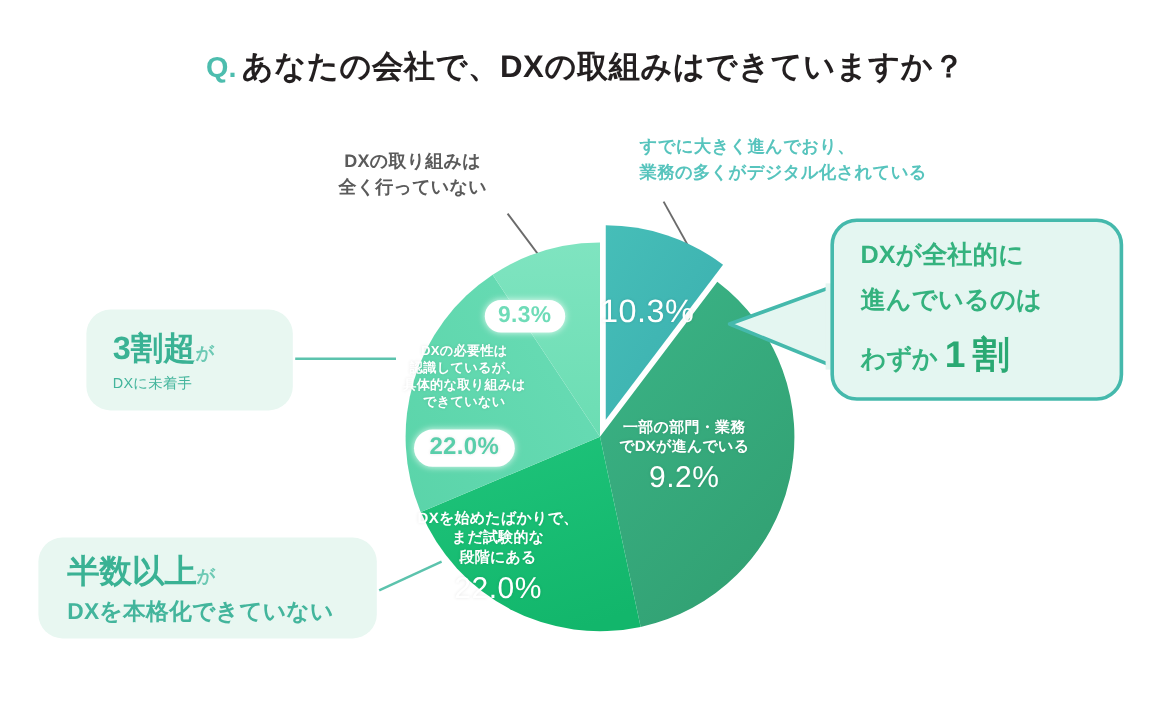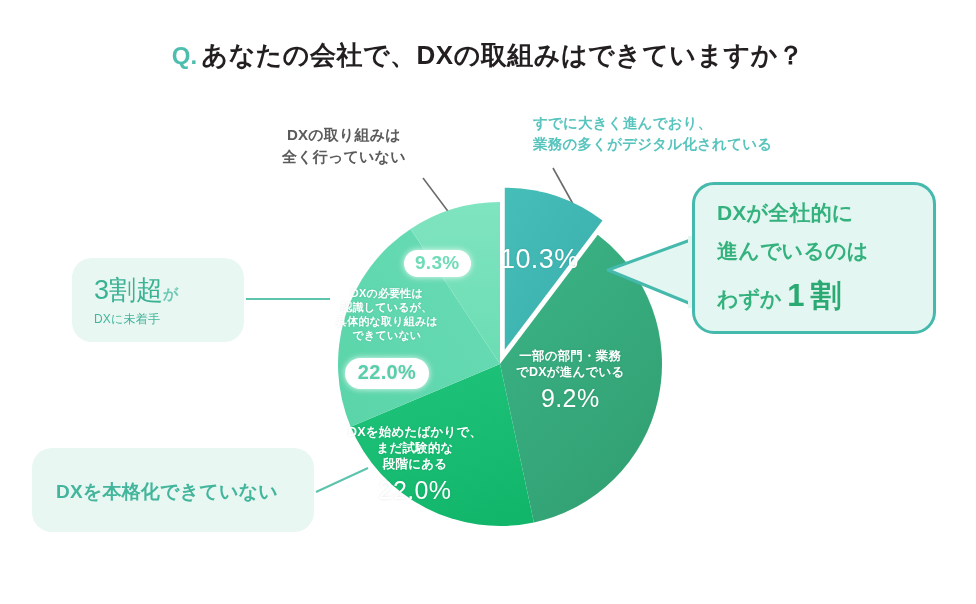--- a/index.html
+++ b/index.html
@@ -140,21 +140,21 @@
 
   
   #callout-left-1 {
     left:72px; top:258px;
     width:172px; height:84px;
     background:#e8f7f1;
     border-radius:20px;
     padding:10px 0 10px 22px;
   }
   #callout-left-1 .l1 { color:#46b79f; }
-  #callout-left-1 .strong { font-size:27px; font-weight:normal; color:#3ab294; letter-spacing:0px; }
+  #callout-left-1 .strong { font-size:27px; font-weight:bold; color:#3ab294; letter-spacing:0px; }
   #callout-left-1 .ga { font-size:15px; font-weight:bold; color:#6cc9b4; }
   #callout-left-1 .l2 { font-size:12px; font-weight:normal; color:#43b59c; margin-top:3px; letter-spacing:0.2px; }
 
   
   #callout-left-2 {
     left:32px; top:448px;
     width:282px; height:84px;
     background:#e8f7f1;
     border-radius:20px;
     padding:10px 0 10px 24px;
@@ -276,14 +276,17 @@
 </div>
 
 <div class="bubble" id="callout-left-1">
   <div class="l1">
     <span class="strong">3割超</span><span class="ga">が</span>
   </div>
   <div class="l2">DXに未着手</div>
 </div>
 
 <div class="bubble" id="callout-left-2">
+  <div class="l1">
+    <span class="strong">半数以上</span><span class="ga">が</span>
+  </div>
   <div class="l2">DXを本格化できていない</div>
 </div>
 
 </body></html>

